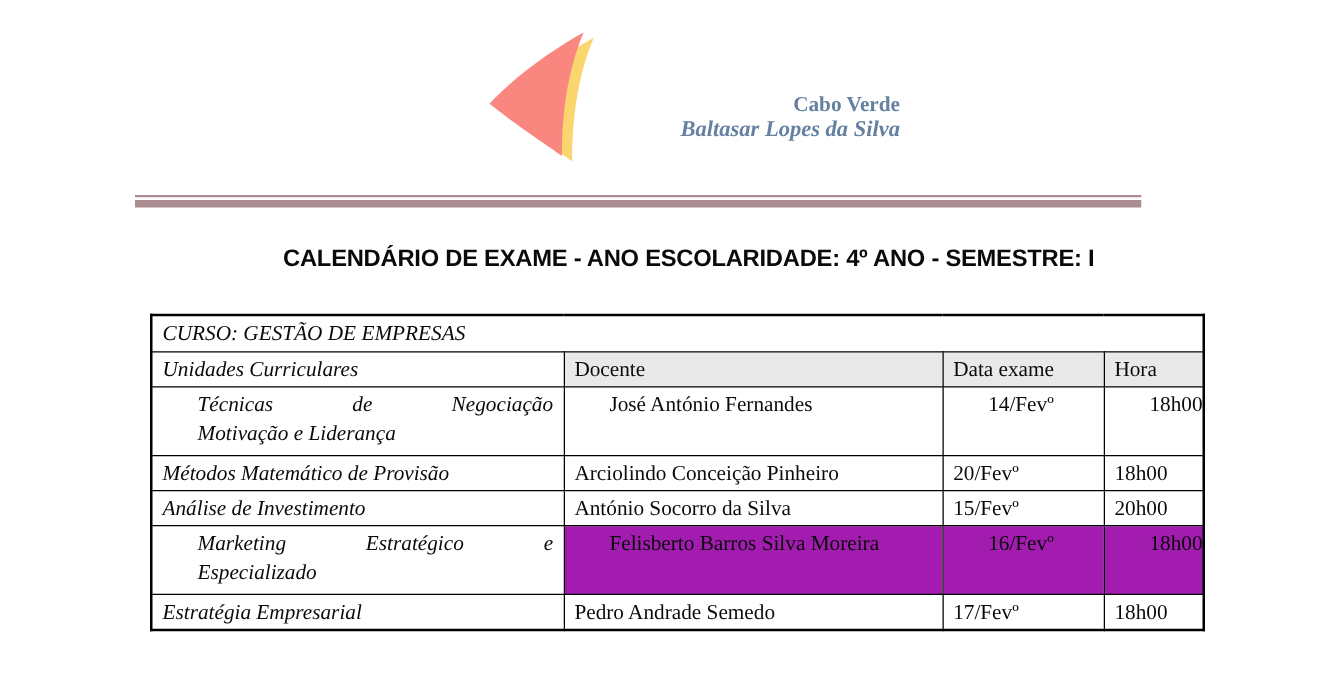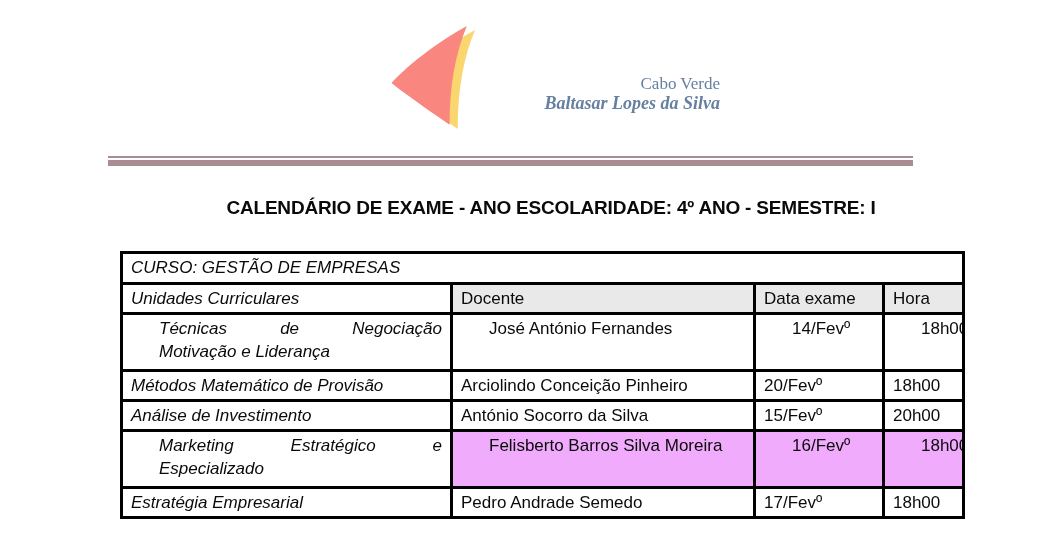--- a/index.html
+++ b/index.html
@@ -14,21 +14,21 @@
 
   
   .logo-sail{position:absolute;left:388px;top:24px;width:118px;height:108px;}
   .logo-text{
     position:absolute;left:420px;top:74px;width:300px;
     text-align:right;line-height:1.08;
     font-family:"Liberation Serif", serif;
     color:#6580a0;
   }
   .logo-university{font-size:16.5px;font-weight:700;letter-spacing:1px;white-space:nowrap;}
-  .logo-region{font-size:17px;font-weight:400;margin-top:1px;text-align:right;}
+  .logo-region{font-size:17px;font-weight:700;margin-top:1px;text-align:right;}
   .logo-patron{font-size:18px;font-weight:700;font-style:italic;margin-top:1px;}
 
   
   .divider{position:absolute;left:108px;top:156px;width:805px;}
   .divider .thin{height:2px;background:#a98d90;}
   .divider .gap{height:2px;background:#ffffff;}
   .divider .thick{height:6px;background:#a98d90;}
 
   
   .doc-title{
@@ -40,40 +40,41 @@
   }
 
   
   table.exam{
     position:absolute;left:120px;top:251px;
     width:842px;
     border-collapse:collapse;table-layout:fixed;
     font-size:17px;line-height:23px;color:#0a0a0a;
   }
   table.exam td, table.exam th{
-    border:3px solid #000000;
+    border:1px solid #000000;
     padding:2px 8px;
     vertical-align:top;
     text-align:left;
     font-weight:400;
     overflow:hidden;
+    font-family:Liberation Serif, serif;
   }
   table.exam{border:2px solid #000;}
   .curso-cell{
     font-weight:700;font-style:italic;
     font-size:17px;height:24px;
   }
   th.hdr{font-weight:700;background:#e9e9e9;height:23px;}
   th.hdr-uc{font-weight:700;font-style:italic;background:#ffffff;}
   td.uc{font-style:italic;}
   td.uc-bold{font-weight:700;}
   .uc-l1{display:block;}
   .uc-l1.just{text-align:justify;text-align-last:justify;}
   .uc-l2{display:block;}
-  tr.shaded td.sh{background:#f0abfc;}
+  tr.shaded td.sh{background:#a21caf;}
   td.hora{text-align:center;padding:2px 4px;}
   tr.tall td{height:50px;padding-left:36px;}
   tr.norm td{height:23px;}
 </style>
 </head>
 <body>
 
 <div class="page">
 
   <svg class="logo-sail" viewBox="0 0 115 106" aria-hidden="true">

